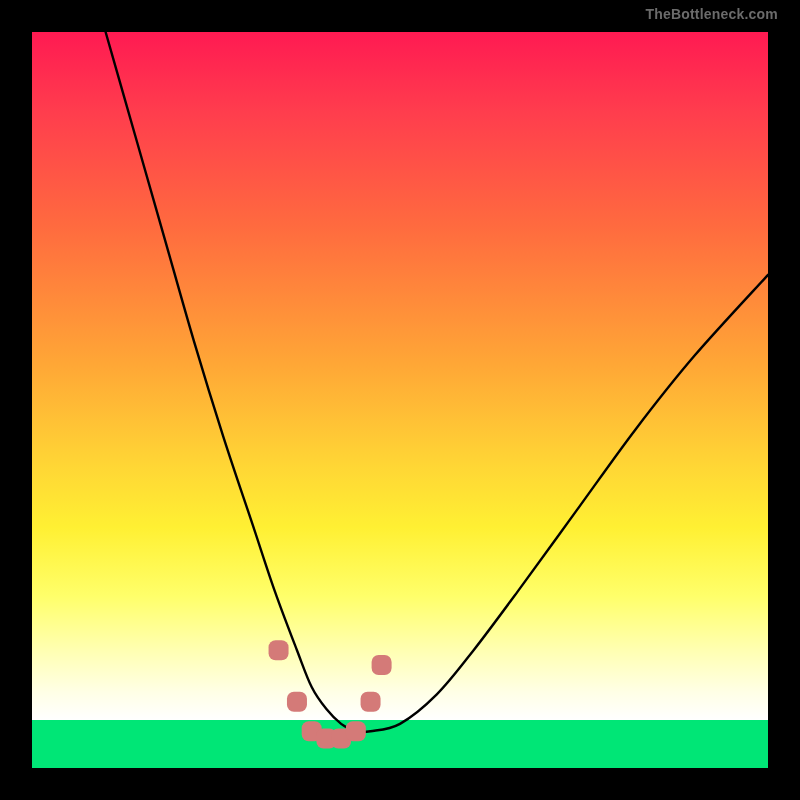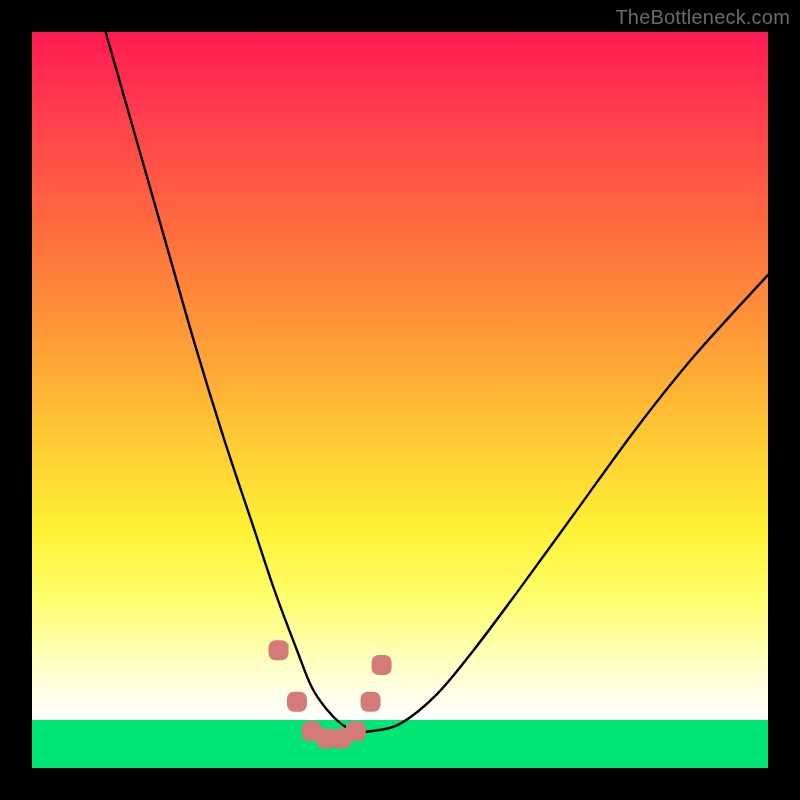--- a/index.html
+++ b/index.html
@@ -45,24 +45,24 @@
       #fff033 72%,
       #ffff6a 82%,
       #ffffb3 90%,
       #ffffe6 96%,
       #ffffff 100%
     );
   }
   .watermark {
     position: absolute;
     top: 6px;
-    right: 10px;
+    right: 22px;
     color: #6b6b6b;
-    font-size: 20px;
-    font-weight: 400;
+    font-size: 14px;
+    font-weight: 700;
     letter-spacing: 0.2px;
   }
   svg.curve {
     position: absolute;
     top: 0;
     left: 0;
   }
 </style>
 </head>
 <body>

